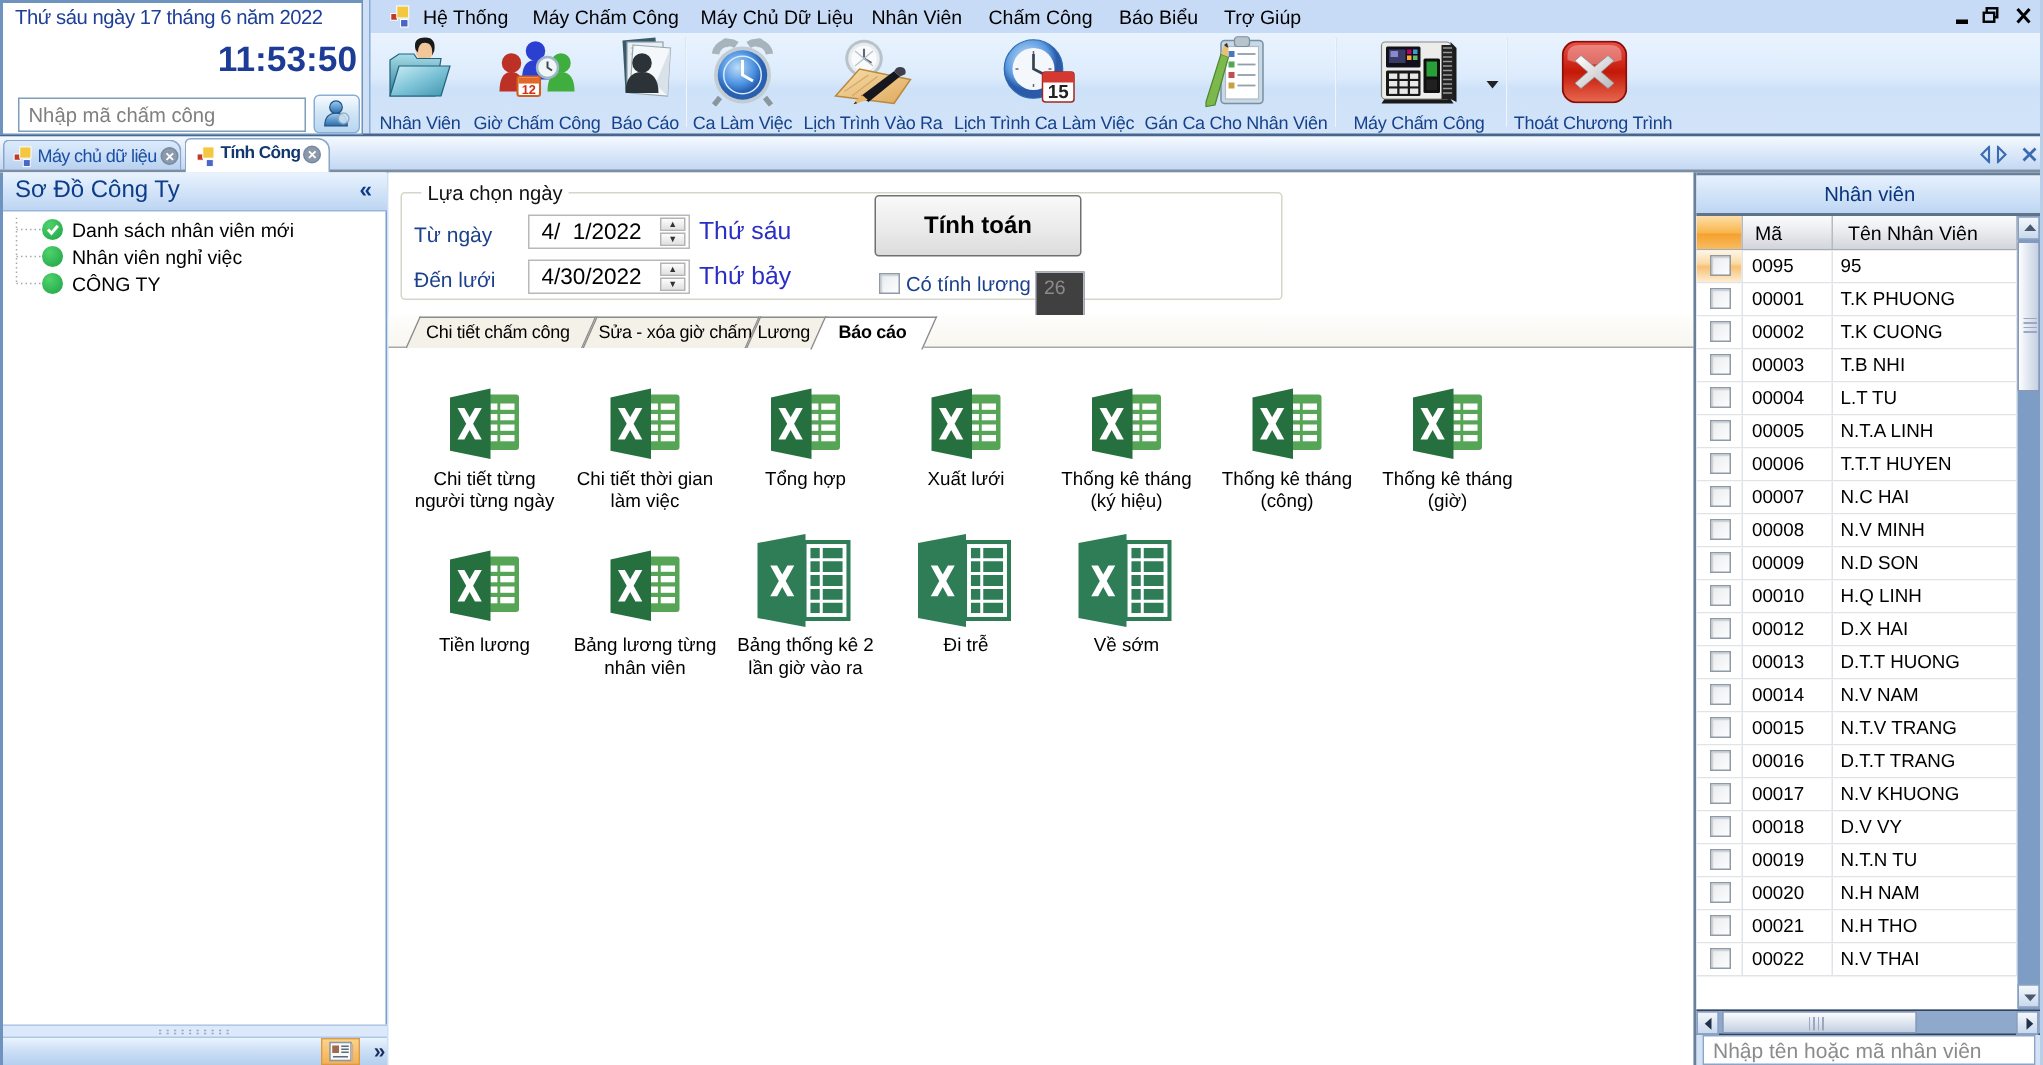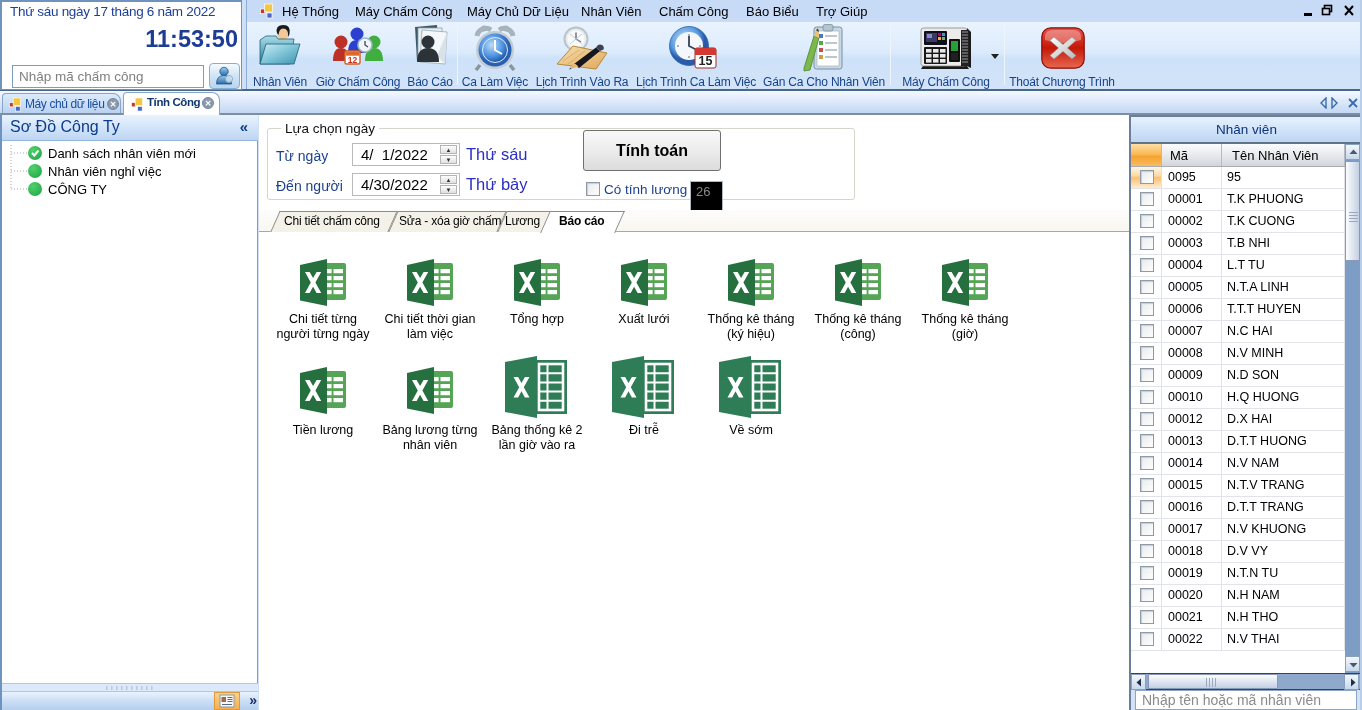--- a/index.html
+++ b/index.html
@@ -47,21 +47,21 @@
 #gblegend { position:absolute; left:13px; top:-8px; background:#fff; padding:0 4px; font-size:13.5px; color:#111; }
 .datelbl { position:absolute; font-size:14px; color:#1c418c; }
 .datebox { position:absolute; width:108px; height:23px; border:1px solid #b9b9b9; background:#fff; font-size:15px; color:#000; }
 .datebox .v { position:absolute; left:8px; top:2px; }
 .spin { position:absolute; right:2px; top:1px; width:17px; height:19px; }
 .spin .u, .spin .d { position:absolute; left:0; width:17px; height:9px; background:linear-gradient(180deg,#fdfdfd,#e0e0e0); border:1px solid #b4b4b4; font-size:6px; color:#333; text-align:center; line-height:8px; }
 .spin .u { top:0; } .spin .d { top:10px; }
 .daylbl { position:absolute; font-size:16.5px; color:#2a2ec4; }
 #calcbtn { position:absolute; left:324px; top:15px; width:138px; height:41px; border:1px solid #707070; border-radius:3px; background:linear-gradient(180deg,#f9f9f9,#ececec 50%,#dcdcdc); font-size:16px; font-weight:bold; color:#000; text-align:center; line-height:39px; }
 .cb { position:absolute; width:14px; height:14px; border:1px solid #8e9aa5; background:linear-gradient(135deg,#e8ebee,#fdfdfd); box-shadow:inset 1px 1px 1px #c8cdd2; }
-#luongbox { position:absolute; left:431px; top:66px; width:33px; height:36px; border:1px solid #b0b8c4; background:#000000; font-size:13px; color:#8a8a8a; padding:2px 0 0 5px; }
+#luongbox { position:absolute; left:431px; top:66px; width:33px; height:36px; border:1px solid #b0b8c4; background:#404040; font-size:13px; color:#8a8a8a; padding:2px 0 0 5px; }
 
 
 #tstrip { position:absolute; left:0; top:95px; width:870px; height:22px; background:linear-gradient(180deg,#fdfdfc,#f8f6ef); }
 .stab { position:absolute; top:1px; height:21px; background:#f4f2e8; border:1px solid #8c8c8c; border-bottom:none; transform:skewX(-24deg); }
 .stabtxt { position:absolute; top:4px; font-size:12px; letter-spacing:-0.2px; color:#000; white-space:nowrap; }
 #tstripline { position:absolute; left:0; top:21px; width:870px; height:1px; background:#a8a8a8; }
 
 
 .xlabel { position:absolute; width:160px; text-align:center; font-size:12.5px; color:#000; line-height:15px; transform:translateX(-50%); }
 
@@ -376,21 +376,21 @@
     </div>
   <div class="datelbl" style="left:17px;top:33px">Từ ngày</div>
   <div class="datebox" style="left:93px;top:28px">
       <span class="v">4/&nbsp;&nbsp;1/2022</span>
       <span class="spin">
         <span class="u">▲</span>
         <span class="d">▼</span>
       </span>
     </div>
   <div class="daylbl" style="left:207px;top:30px">Thứ sáu</div>
-  <div class="datelbl" style="left:17px;top:63px">Đến người</div>
+  <div class="datelbl" style="left:17px;top:63px">Đến lưới</div>
   <div class="datebox" style="left:93px;top:58px">
       <span class="v">4/30/2022</span>
       <span class="spin">
         <span class="u">▲</span>
         <span class="d">▼</span>
       </span>
     </div>
   <div class="daylbl" style="left:207px;top:60px">Thứ bảy</div>
   <div id="calcbtn">Tính toán</div>
   <div class="cb" style="left:327px;top:67px"></div>
@@ -540,21 +540,21 @@
           <span class="cb" style="left:9px;top:3px"></span>
         </div>
         <div class="c1">00009</div>
         <div class="c2">N.D SON</div>
       </div>
     <div class="drow">
         <div class="c0">
           <span class="cb" style="left:9px;top:3px"></span>
         </div>
         <div class="c1">00010</div>
-        <div class="c2">H.Q HUONG</div>
+        <div class="c2">H.Q LINH</div>
       </div>
     <div class="drow">
         <div class="c0">
           <span class="cb" style="left:9px;top:3px"></span>
         </div>
         <div class="c1">00012</div>
         <div class="c2">D.X HAI</div>
       </div>
     <div class="drow">
         <div class="c0">

